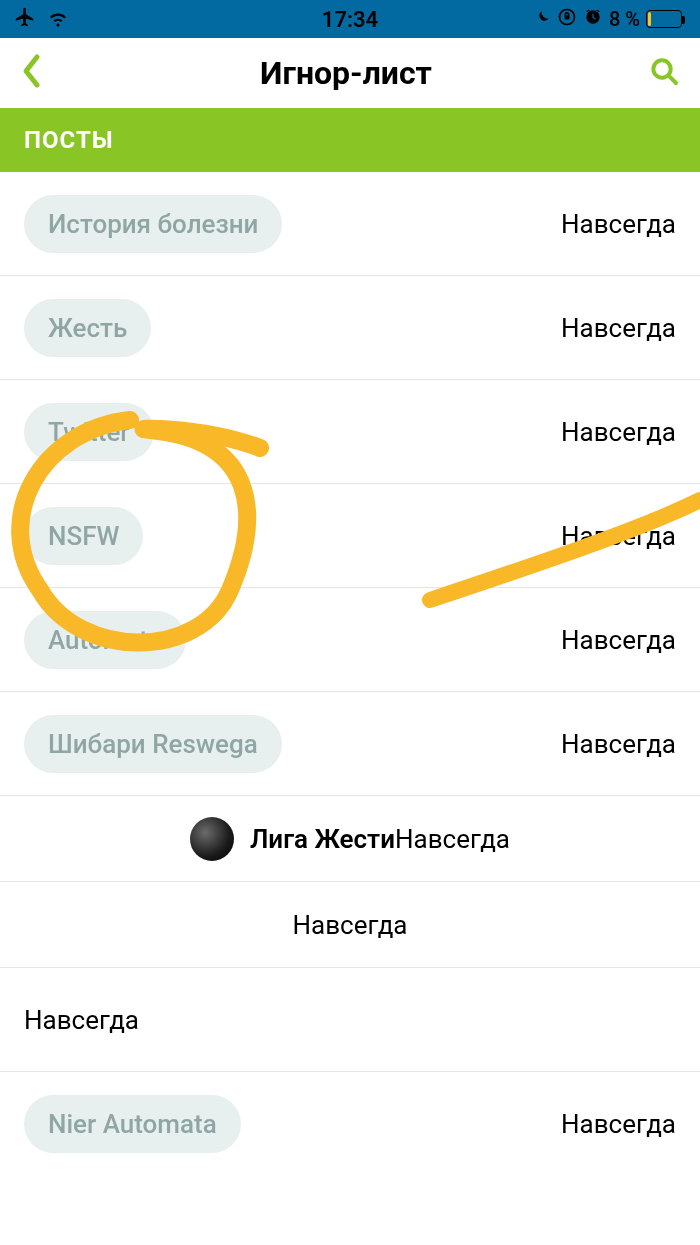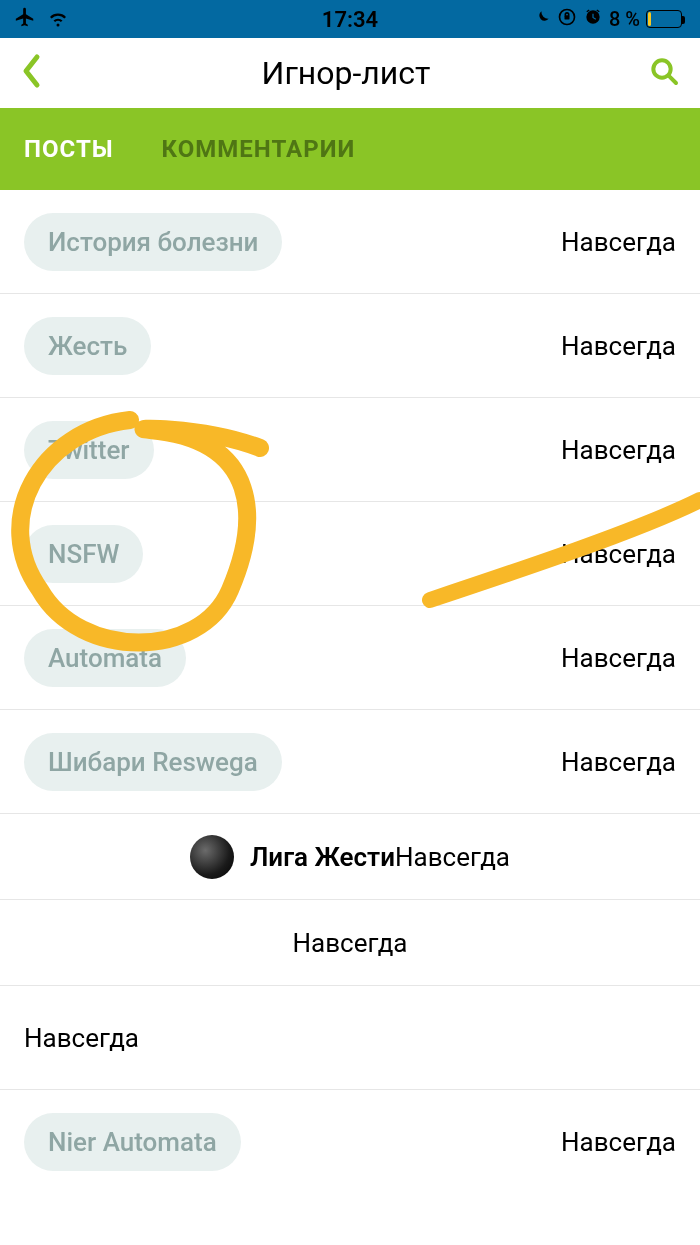--- a/index.html
+++ b/index.html
@@ -39,26 +39,26 @@
   
   .app-header {
     height: 70px;
     display: flex;
     align-items: center;
     justify-content: space-between;
     padding: 0 20px;
     background: #fff;
   }
   .back-btn { color: #8ac526; }
-  .page-title { font-size: 32px; font-weight: 400; color: #000; }
+  .page-title { font-size: 32px; font-weight: 700; color: #000; }
   .search-btn { color: #8ac526; }
 
   
   .tabs {
-    height: 82px;
+    height: 64px;
     background: #8ac526;
     display: flex;
     align-items: center;
     padding: 0 24px;
     gap: 48px;
   }
   .tab {
     font-size: 24px;
     font-weight: 700;
     letter-spacing: 1px;
@@ -156,21 +156,20 @@
   <span class="search-btn">
     <svg width="32" height="32" viewBox="0 0 24 24" fill="none" stroke="#8ac526" stroke-width="3" stroke-linecap="round">
         <circle cx="10.5" cy="10.5" r="6.5"></circle>
         <line x1="16" y1="16" x2="21" y2="21"></line>
       </svg>
   </span>
 </div>
 
 <div class="tabs">
   <span class="tab active">ПОСТЫ</span>
-  <span class="tab">КОММЕНТАРИИ</span>
 </div>
 
 <div class="list">
 
   <div class="row tall">
     <div class="row-left">
         <span class="chip">История болезни</span>
       </div>
     <span class="duration">Навсегда</span>
   </div>

